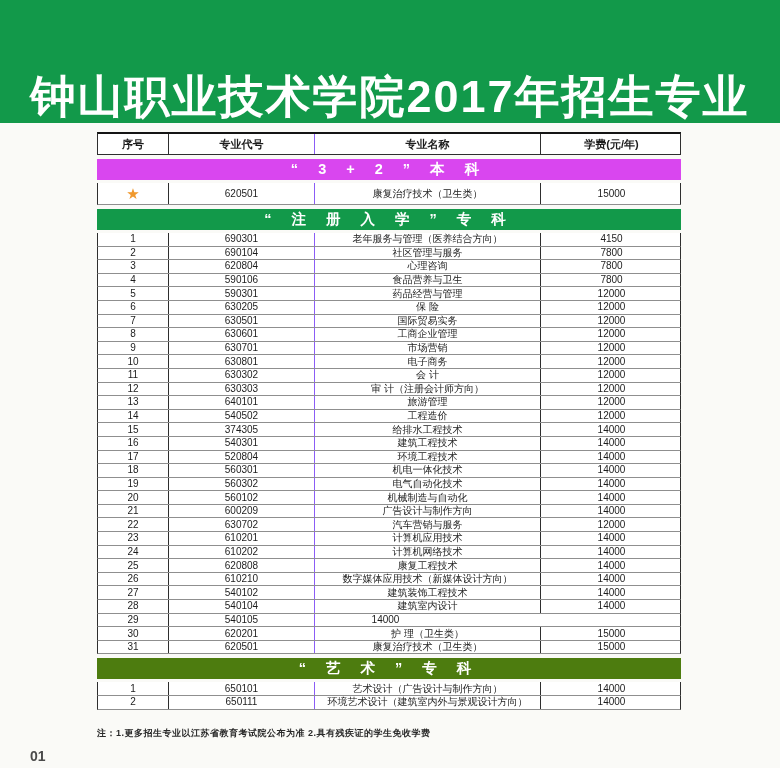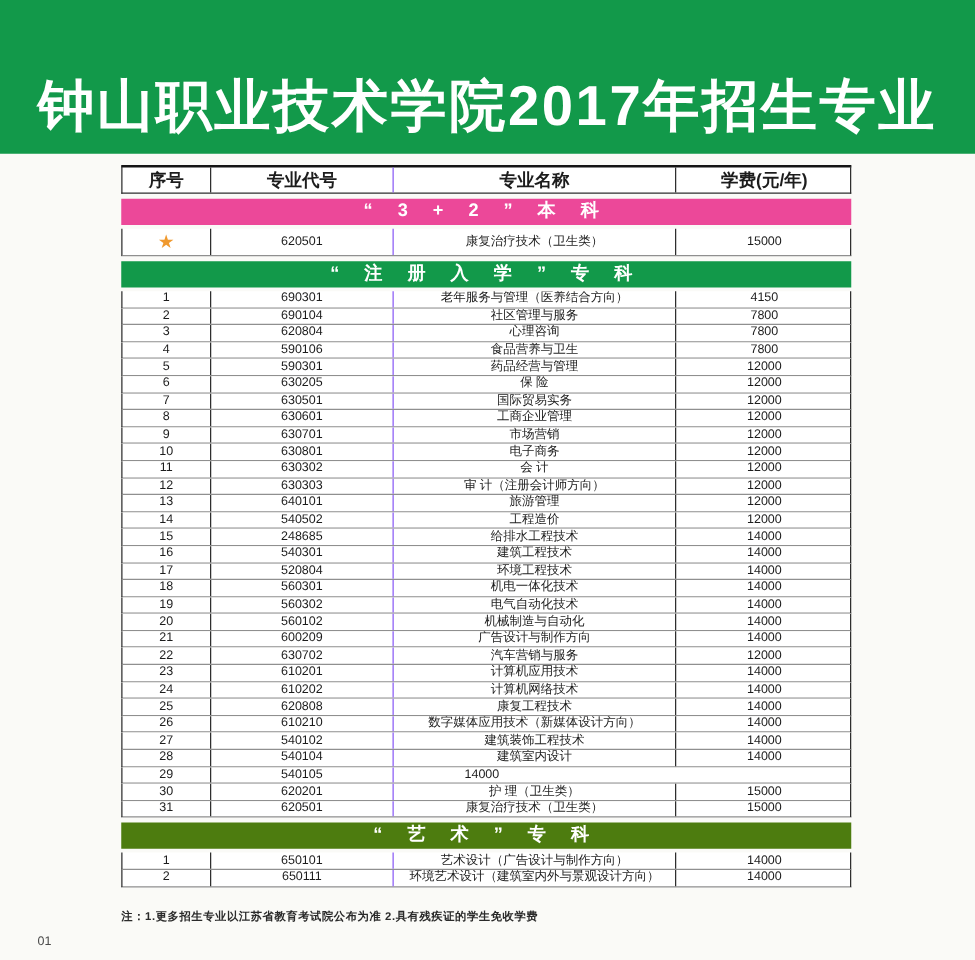--- a/index.html
+++ b/index.html
@@ -10,21 +10,21 @@
     position:relative;
     overflow:hidden;
   }
 
   
   .banner {
     width:780px; height:123px;
     background:#12994a;
     display:flex; justify-content:center; align-items:flex-end;
     box-sizing:border-box;
-    padding-bottom:16px;
+    padding-bottom:4px;
   }
   .banner h1 {
     margin:0;
     color:#ffffff;
     font-size:45px;
     font-weight:bold;
     letter-spacing:2px;
     line-height:1;
     white-space:nowrap;
   }
@@ -42,21 +42,21 @@
     border-right:1px solid #2e2e2e;
     border-bottom:1px solid #8f8f8f;
     box-sizing:border-box;
   }
   .thead-row {
     border-top:2px solid #141414;
     border-bottom:1px solid #2e2e2e;
     height:23px;
     font-weight:bold;
   }
-  .thead-row .c { font-size:14px; }
+  .thead-row .c { font-size:11px; }
   .c {
     display:flex; align-items:center; justify-content:center;
     box-sizing:border-box;
     font-size:10px;
     color:#1c1c1c;
     white-space:nowrap;
     overflow:hidden;
     line-height:1;
   }
   .c1 { flex:0 0 71px;  border-right:1px solid #2e2e2e; }
@@ -93,41 +93,41 @@
     left:97px; top:727px;
     font-size:9px;
     font-weight:bold;
     color:#2a2a2a;
     letter-spacing:0.5px;
     white-space:nowrap;
   }
   .pagenum {
     position:absolute;
     left:30px; top:748px;
-    font-size:10px;
-    font-weight:normal;
+    font-size:14px;
+    font-weight:bold;
     color:#4a4a4a;
   }
 </style>
 </head>
 <body>
 
 <div class="banner" style="background: rgb(18, 153, 74);">
   <h1>钟山职业技术学院2017年招生专业</h1>
 </div>
 
 <div class="tbl">
   <div class="trow thead-row">
     <div class="c c1">序号</div>
     <div class="c c2">专业代号</div>
     <div class="c c3">专业名称</div>
     <div class="c c4">学费(元/年)</div>
   </div>
   <div id="tbody">
-  <div class="band" style="background: #ec4899;">
+  <div class="band" style="background: #d946ef;">
     <span class="band-label">“ 3 + 2 ” 本 科</span>
   </div>
 
   <div class="trow tall-row">
     <div class="c c1">
           <span class="star" style="color: rgb(240, 153, 46);">★</span>
         </div>
     <div class="c c2">620501</div>
     <div class="c c3">康复治疗技术（卫生类）</div>
     <div class="c c4">15000</div>
@@ -230,21 +230,21 @@
 
   <div class="trow data-row">
     <div class="c c1">14</div>
     <div class="c c2">540502</div>
     <div class="c c3">工程造价</div>
     <div class="c c4">12000</div>
   </div>
 
   <div class="trow data-row">
     <div class="c c1">15</div>
-    <div class="c c2">248685</div>
+    <div class="c c2">374305</div>
     <div class="c c3">给排水工程技术</div>
     <div class="c c4">14000</div>
   </div>
 
   <div class="trow data-row">
     <div class="c c1">16</div>
     <div class="c c2">540301</div>
     <div class="c c3">建筑工程技术</div>
     <div class="c c4">14000</div>
   </div>

